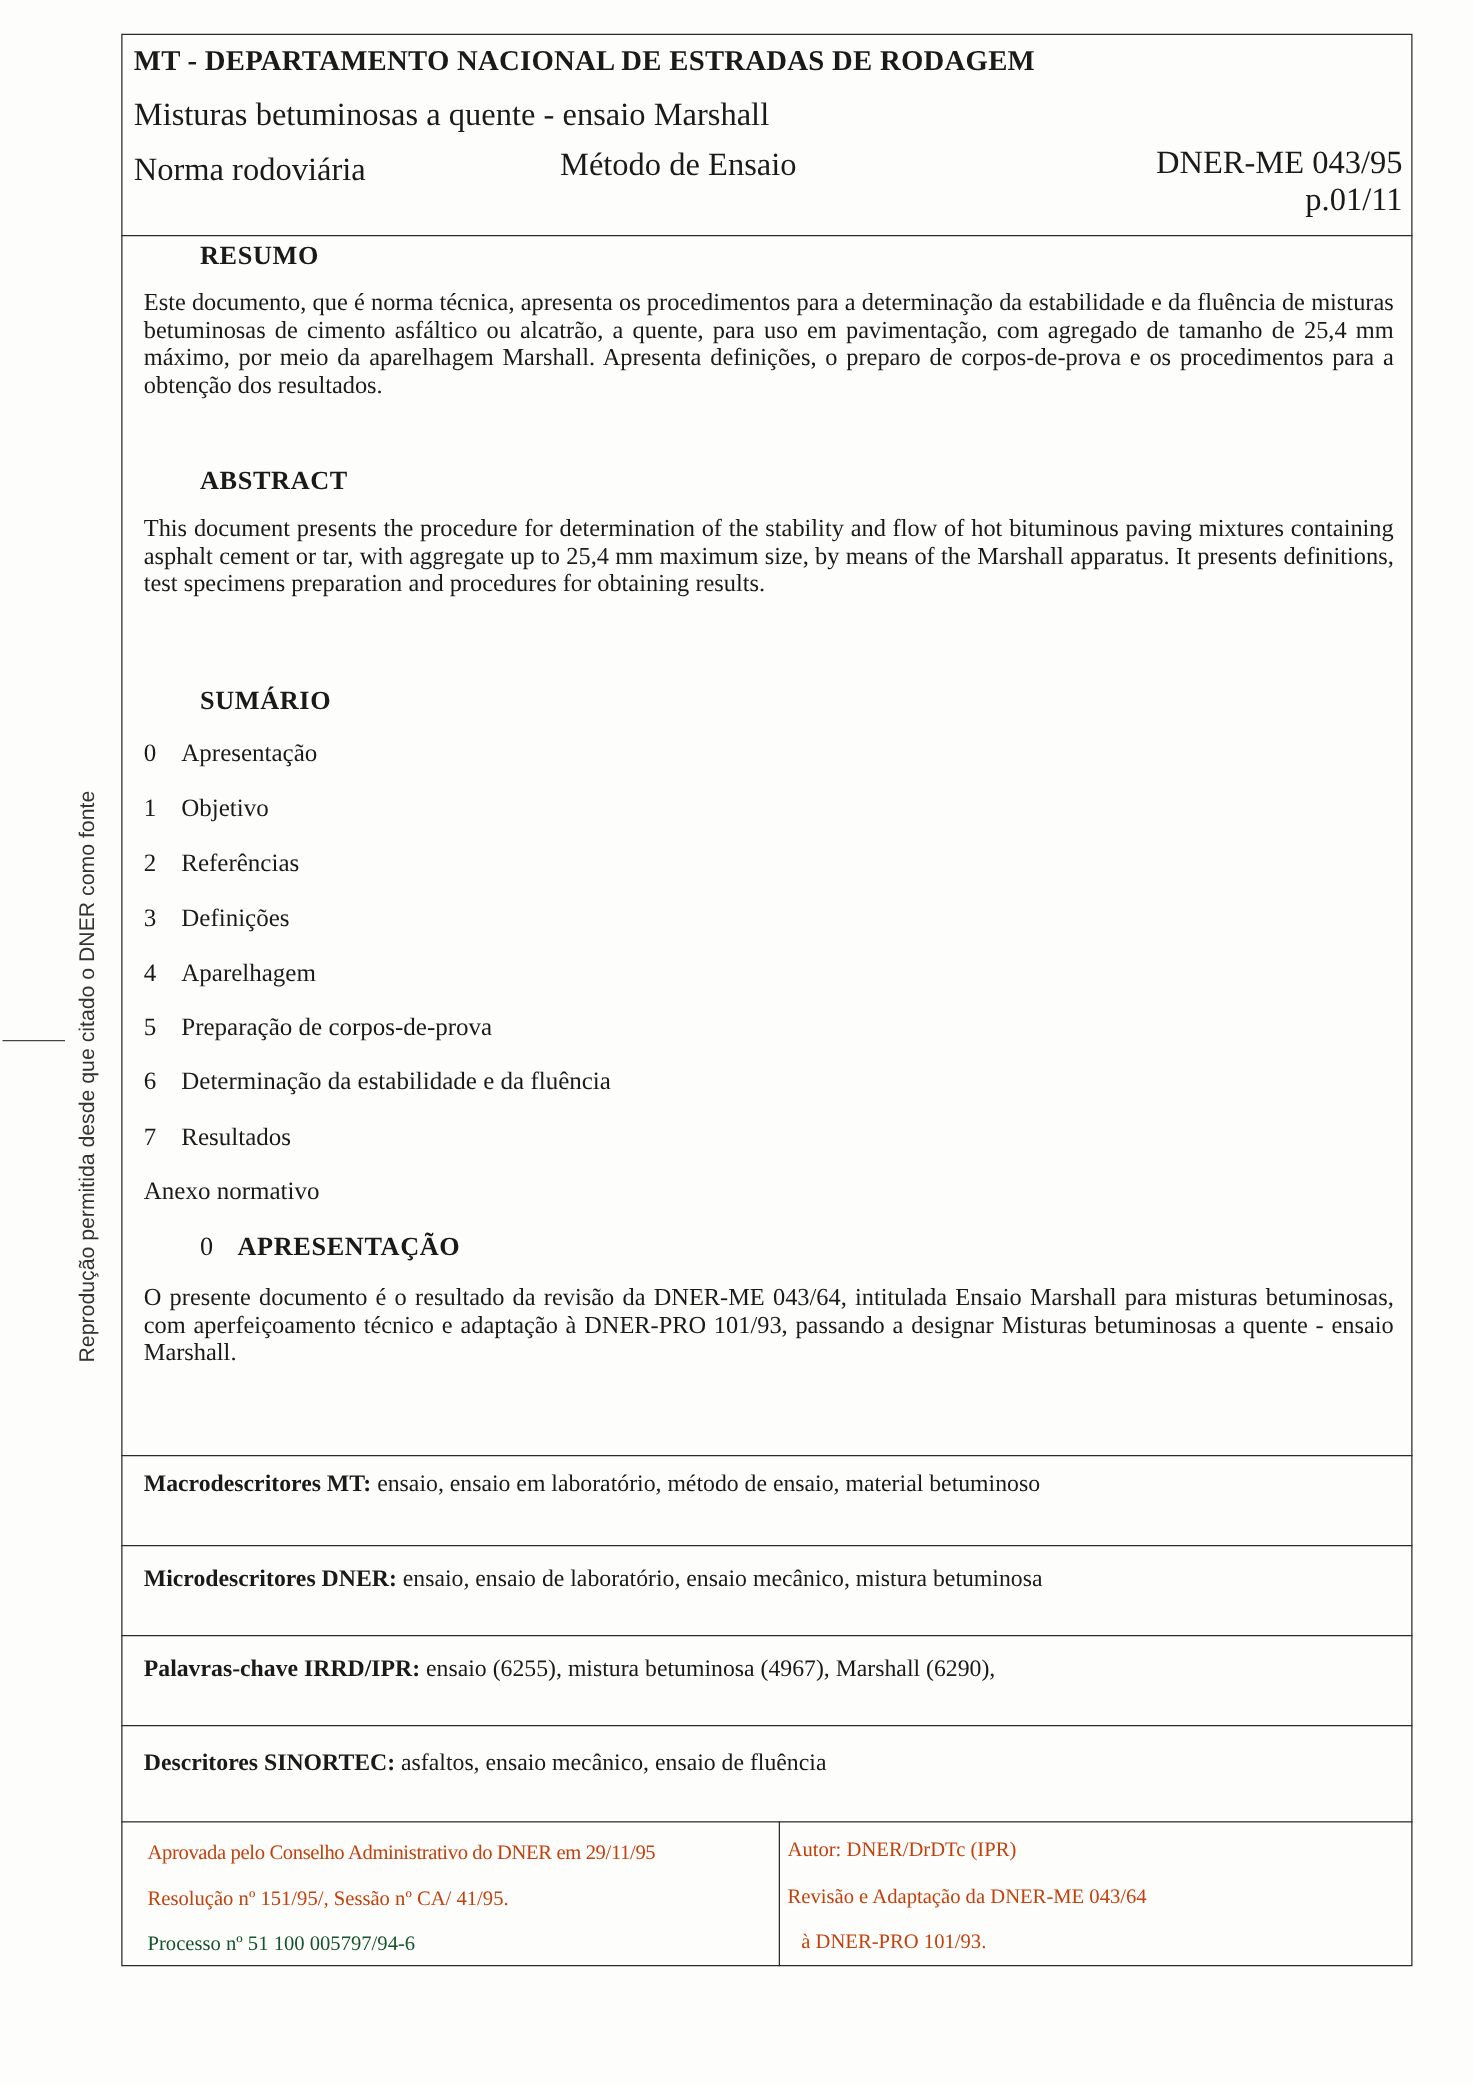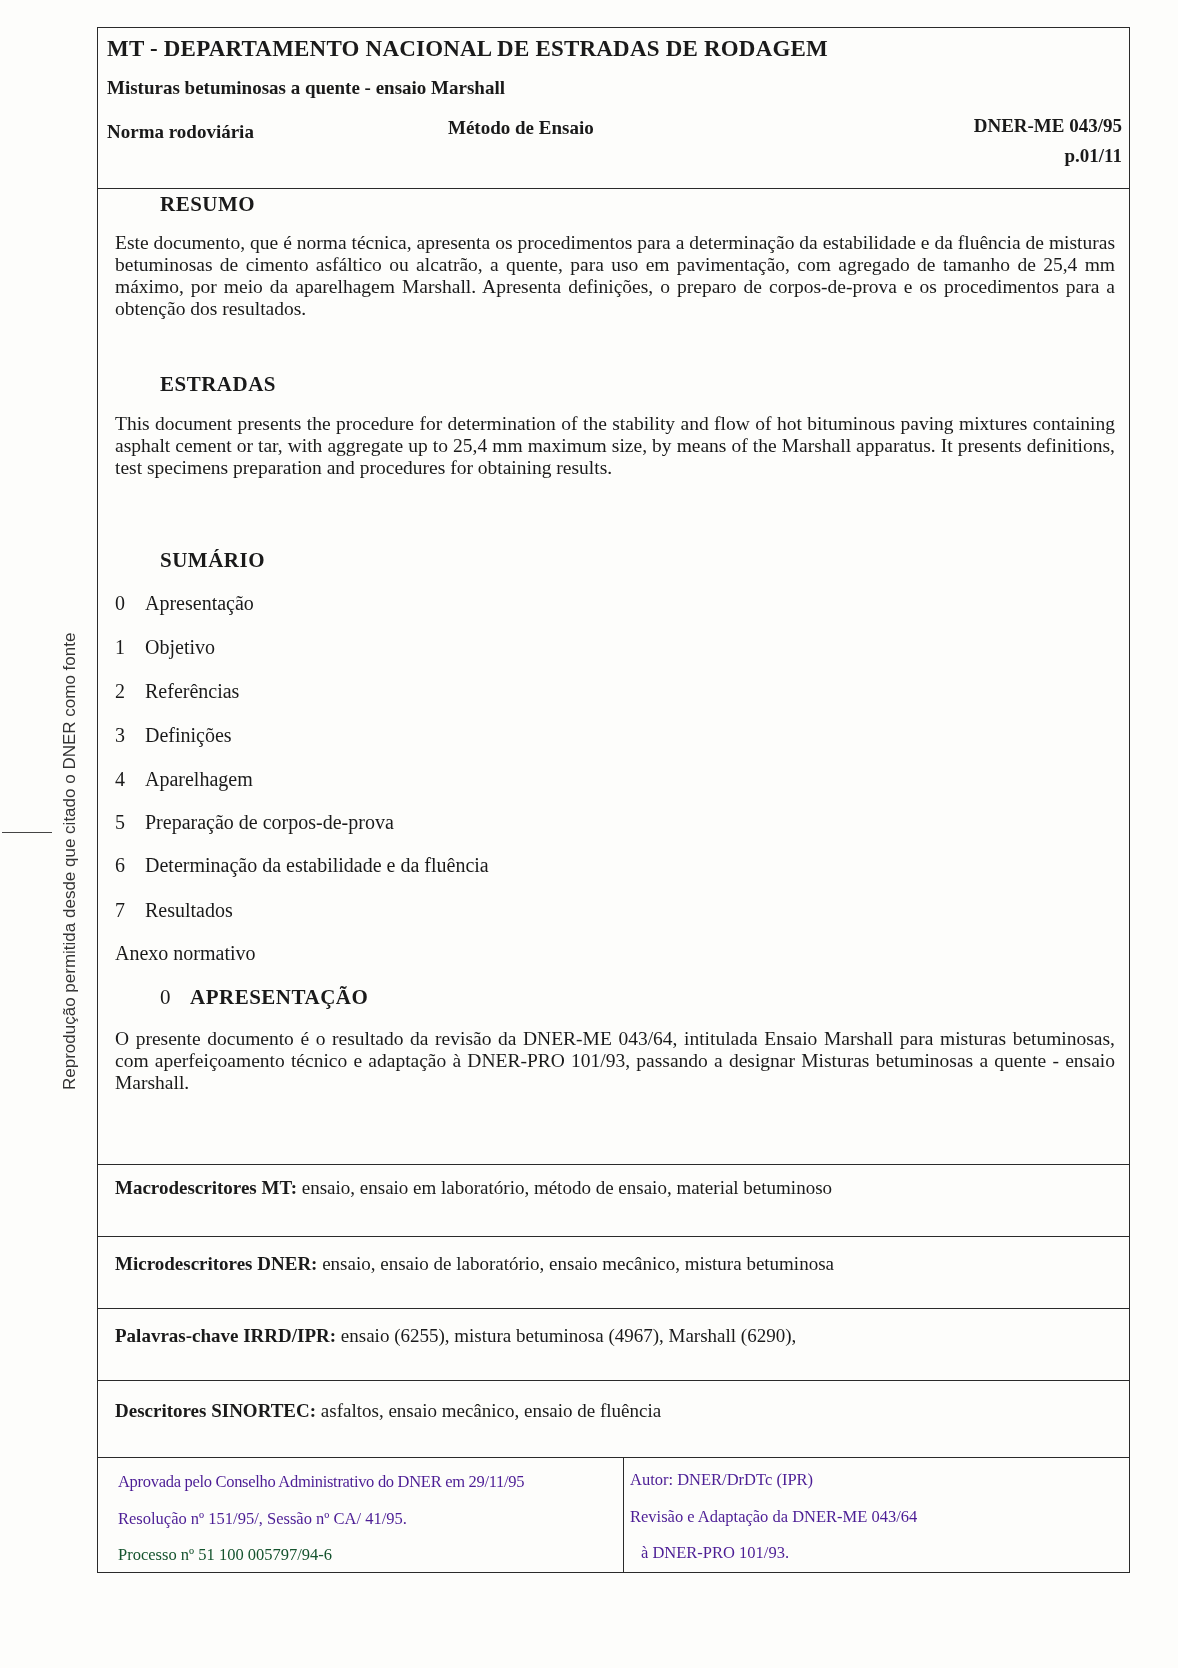--- a/index.html
+++ b/index.html
@@ -11,29 +11,29 @@
   }
   .abs { position: absolute; }
   .frame {
     position: absolute; left: 97px; top: 27px; width: 1033px; height: 1546px;
     border: 1.5px solid #2a2a2a; box-sizing: border-box;
   }
   .hline { position: absolute; left: 97px; width: 1033px; height: 0; border-top: 1.5px solid #2a2a2a; }
   .vline { position: absolute; width: 0; border-left: 1.5px solid #2a2a2a; }
   .bold { font-weight: bold; }
   .h-title { font-size: 23px; font-weight: bold; letter-spacing: 0.2px; }
-  .h-sub { font-size: 19px; font-weight: bold; }
+  .h-sub { font-size: 26px; font-weight: normal; }
   .sec-title { font-size: 21px; font-weight: bold; letter-spacing: 0.5px; margin-left: 45px; }
   .para {
     font-size: 19.5px; line-height: 22px; text-align: justify; text-align-last: left;
   }
   .toc-item { font-size: 20px; }
   .toc-num { display: inline-block; width: 30px; }
   .desc { font-size: 19px; }
-  .foot { font-size: 16.5px; color: #4c1d95; }
+  .foot { font-size: 16.5px; color: #c2410c; }
   .side-text {
     position: absolute; left: 60px; top: 1090px;
     transform-origin: left top; transform: rotate(-90deg);
     font-family: "Liberation Sans", "DejaVu Sans", sans-serif;
     font-size: 17px; color: #333; white-space: nowrap;
   }
 </style>
 </head>
 <body>
 
@@ -52,21 +52,21 @@
 <div class="abs h-title" style="left:107px; top:36px;">MT - DEPARTAMENTO NACIONAL DE ESTRADAS DE RODAGEM</div>
 <div class="abs h-sub" style="left:107px; top:77px;">Misturas betuminosas a quente - ensaio Marshall</div>
 <div class="abs h-sub" style="left:107px; top:121px;">Norma rodoviária</div>
 <div class="abs h-sub" style="left:448px; top:117px;">Método de Ensaio</div>
 <div class="abs h-sub" style="right:56px; top:115px; text-align:right;margin-left:23px;">DNER-ME 043/95</div>
 <div class="abs h-sub" style="right:56px; top:145px; text-align:right;">p.01/11</div>
 
 <div class="abs sec-title" style="left:115px; top:192px;">RESUMO</div>
 <div class="abs para" style="left:115px; top:232px; width:1000px;">Este documento, que é norma técnica, apresenta os procedimentos para a determinação da estabilidade e da fluência de misturas betuminosas de cimento asfáltico ou alcatrão, a quente, para uso em pavimentação, com agregado de tamanho de 25,4 mm máximo, por meio da aparelhagem Marshall. Apresenta definições, o preparo de corpos-de-prova e os procedimentos para a obtenção dos resultados.</div>
 
-<div class="abs sec-title" style="left:115px; top:372px;">ESTRADAS</div>
+<div class="abs sec-title" style="left:115px; top:372px;">ABSTRACT</div>
 <div class="abs para" style="left:115px; top:413px; width:1000px;">This document presents the procedure for determination of the stability and flow of hot bituminous paving mixtures containing asphalt cement or tar, with aggregate up to 25,4 mm maximum size, by means of the Marshall apparatus. It presents definitions, test specimens preparation and procedures for obtaining results.</div>
 
 <div class="abs sec-title" style="left:115px; top:548px;">SUMÁRIO</div>
 <div class="abs toc-item" style="left:115px; top:592px;"><span class="toc-num">0</span><span>Apresentação</span></div>
 <div class="abs toc-item" style="left:115px; top:636px;"><span class="toc-num">1</span><span>Objetivo</span></div>
 <div class="abs toc-item" style="left:115px; top:680px;"><span class="toc-num">2</span><span>Referências</span></div>
 <div class="abs toc-item" style="left:115px; top:724px;"><span class="toc-num">3</span><span>Definições</span></div>
 <div class="abs toc-item" style="left:115px; top:768px;"><span class="toc-num">4</span><span>Aparelhagem</span></div>
 <div class="abs toc-item" style="left:115px; top:811px;"><span class="toc-num">5</span><span>Preparação de corpos-de-prova</span></div>
 <div class="abs toc-item" style="left:115px; top:854px;"><span class="toc-num">6</span><span>Determinação da estabilidade e da fluência</span></div>

